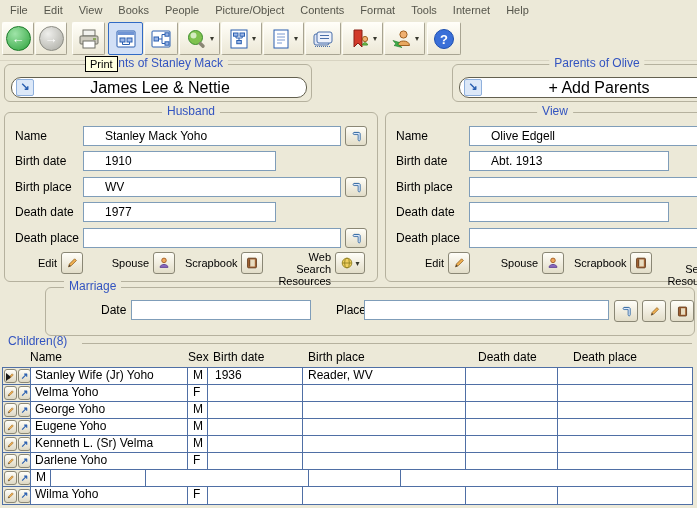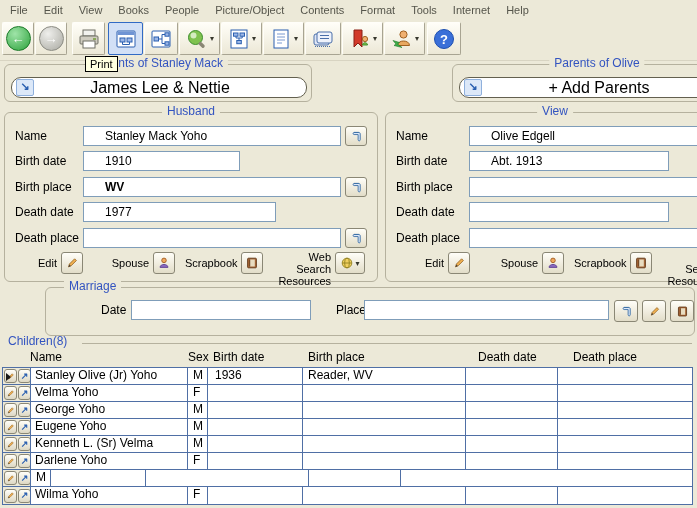--- a/index.html
+++ b/index.html
@@ -227,24 +227,24 @@
 
     <span class="fld-label" style="left:10px;top:16px;">Name</span>
     <input class="fld-input" style="left: 78px; top: 13px; width: 258px;" value="Stanley Mack Yoho">
     <span class="sq-btn" style="left:340px;top:13px;">
         <svg>
           <use href="#i-scroll"></use>
         </svg>
       </span>
 
     <span class="fld-label" style="left:10px;top:41px;">Birth date</span>
-    <input class="fld-input" style="left: 78px; top: 38px; width: 157px;" value="1910">
+    <input class="fld-input" style="left: 78px; top: 38px; width: 193px;" value="1910">
 
     <span class="fld-label" style="left:10px;top:67px;">Birth place</span>
-    <input class="fld-input" style="left: 78px; top: 64px; width: 258px; font-weight: bold;" value="WV">
+    <input class="fld-input" style="left: 78px; top: 64px; width: 258px;" value="WV">
     <span class="sq-btn" style="left:340px;top:64px;">
         <svg>
           <use href="#i-scroll"></use>
         </svg>
       </span>
 
     <span class="fld-label" style="left:10px;top:92px;">Death date</span>
     <input class="fld-input" style="left: 78px; top: 89px; width: 193px;" value="1977">
 
     <span class="fld-label" style="left:10px;top:118px;">Death place</span>
@@ -362,21 +362,21 @@
         <span class="row-btn">
             <span class="sel-tri"></span>
             <svg>
               <use href="#i-pencil"></use>
             </svg>
           </span>
         <span class="row-btn">
             <span class="rb-arrow">↗</span>
           </span>
       </div>
-      <div class="ccell c-name">Stanley Olive (Jr) Yoho</div>
+      <div class="ccell c-name">Stanley Wife (Jr) Yoho</div>
       <div class="ccell c-sex">M</div>
       <div class="ccell c-bd">1936</div>
       <div class="ccell c-bp">Reader, WV</div>
       <div class="ccell c-dd"></div>
       <div class="ccell c-dp"></div>
     </div>
 
     <div class="crow">
       <div class="ccell c-ic">
         <span class="row-btn">

